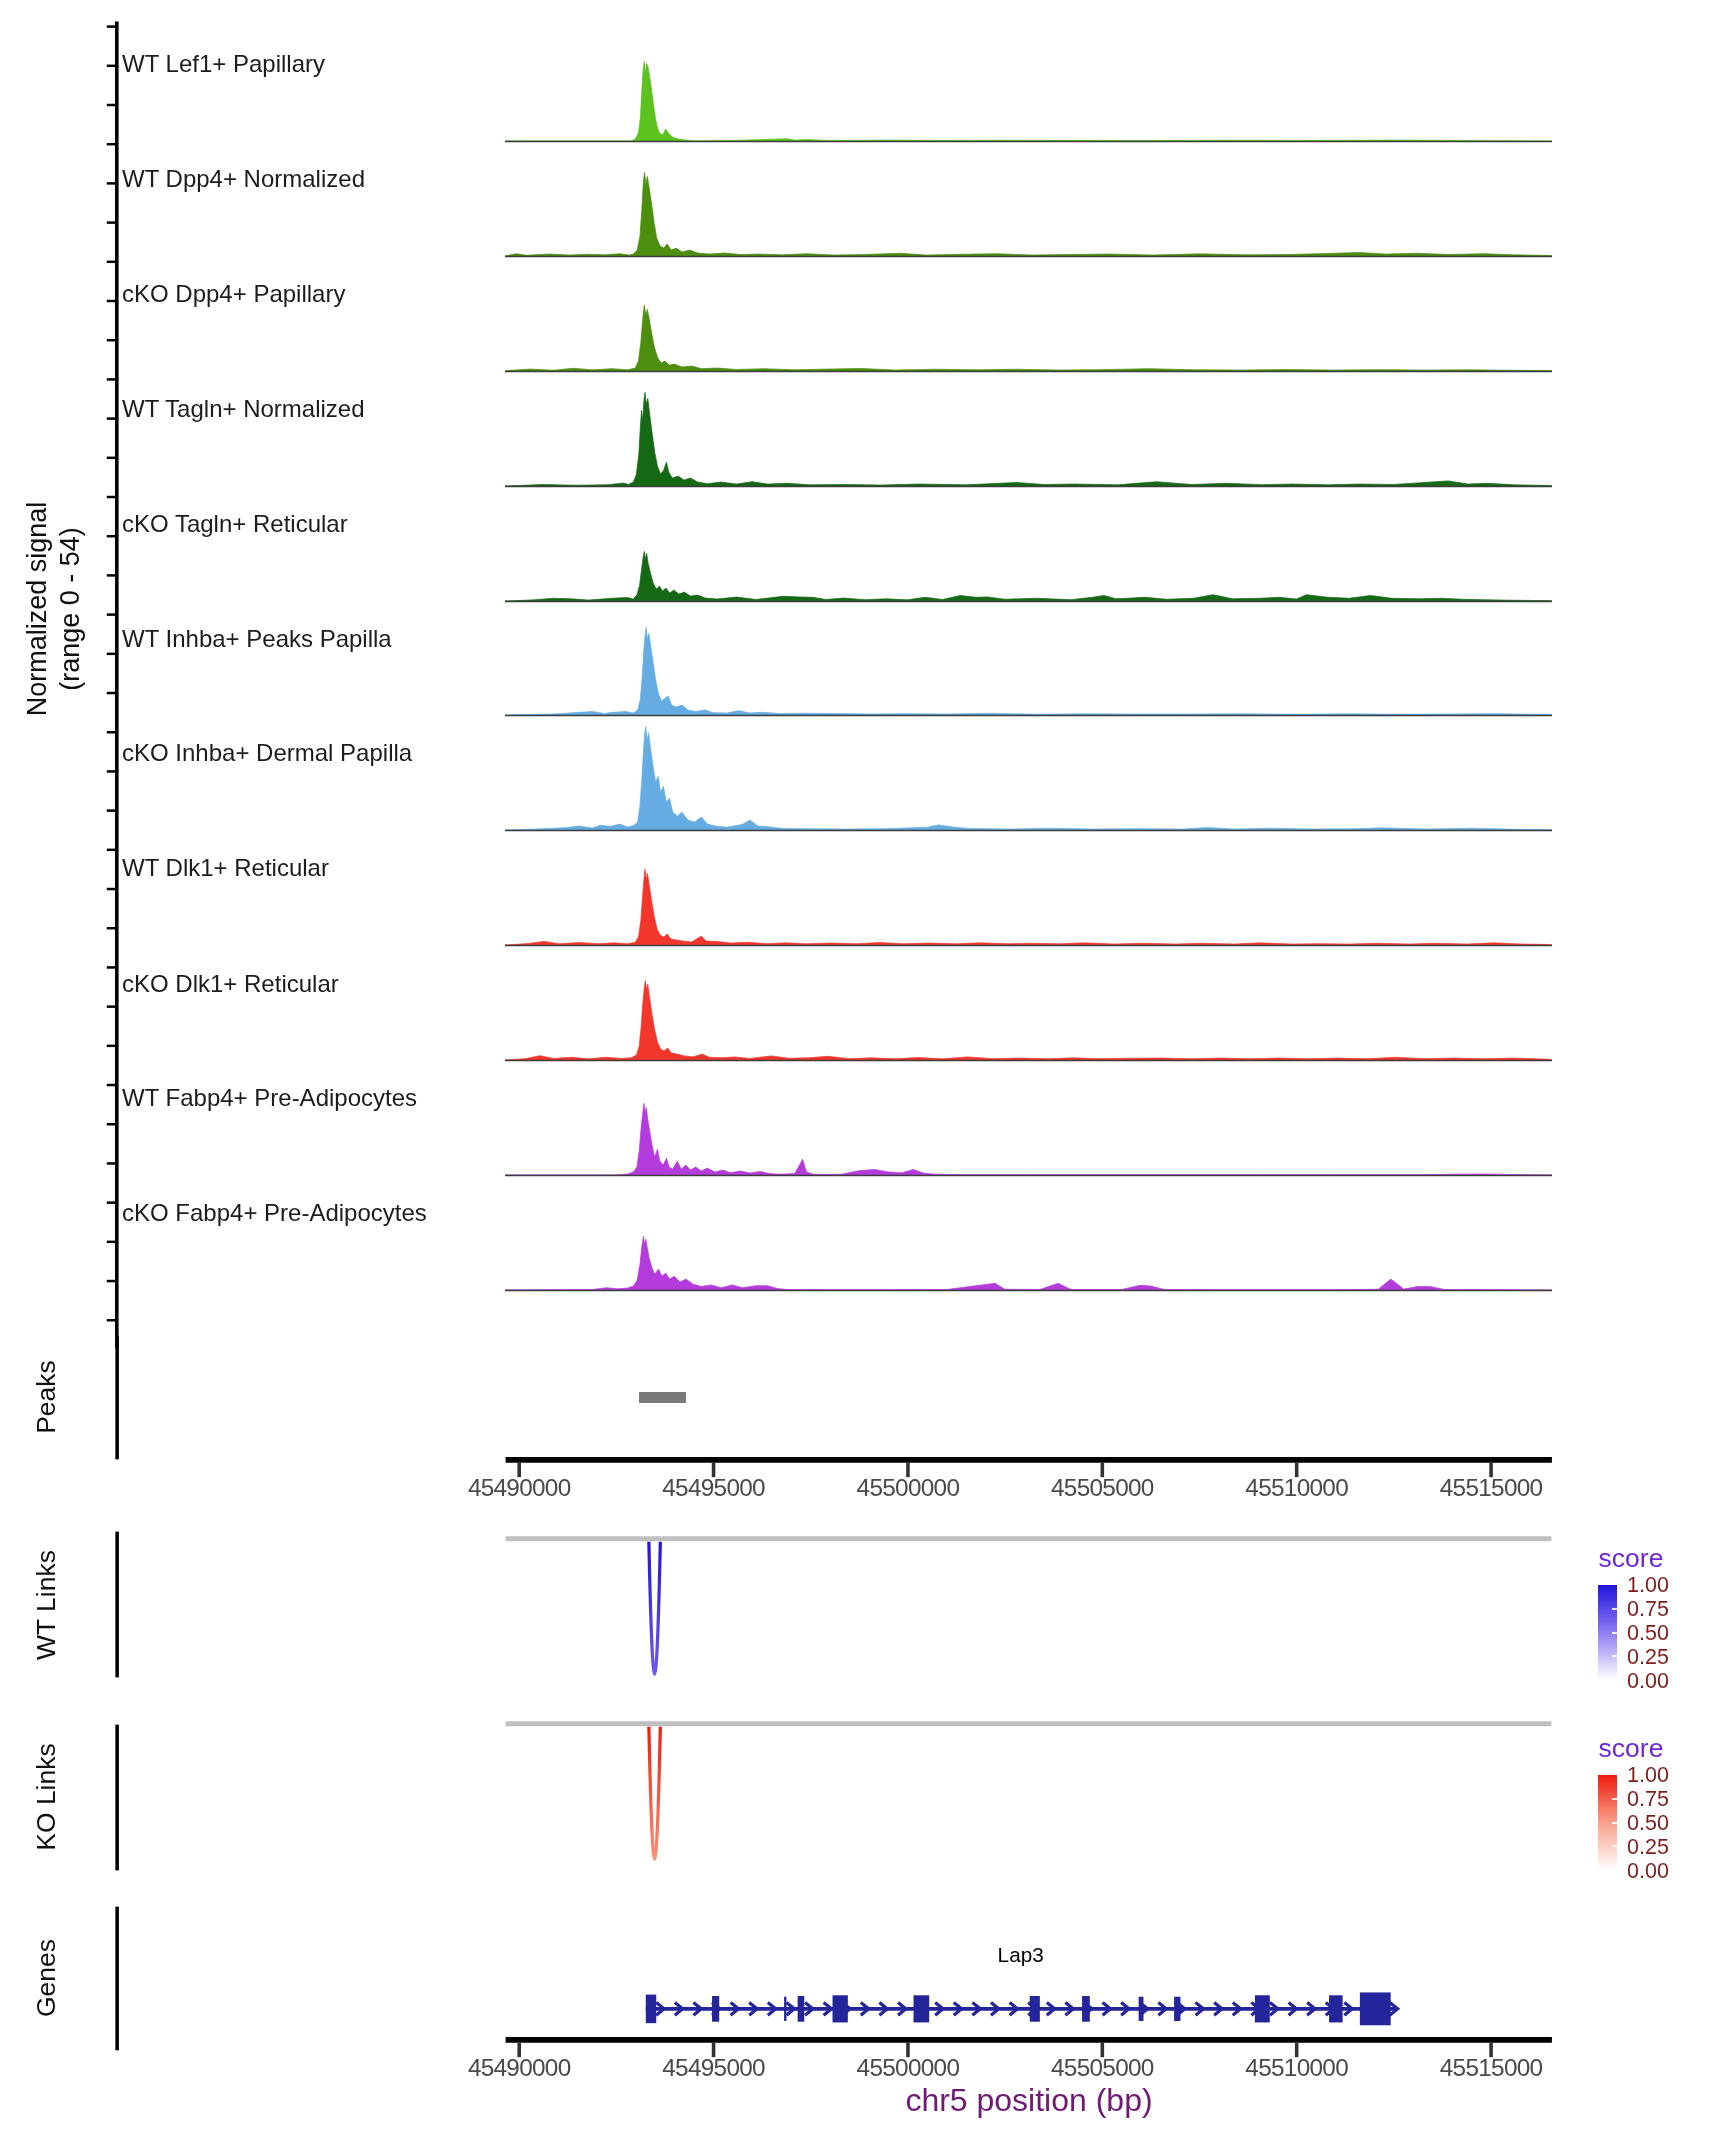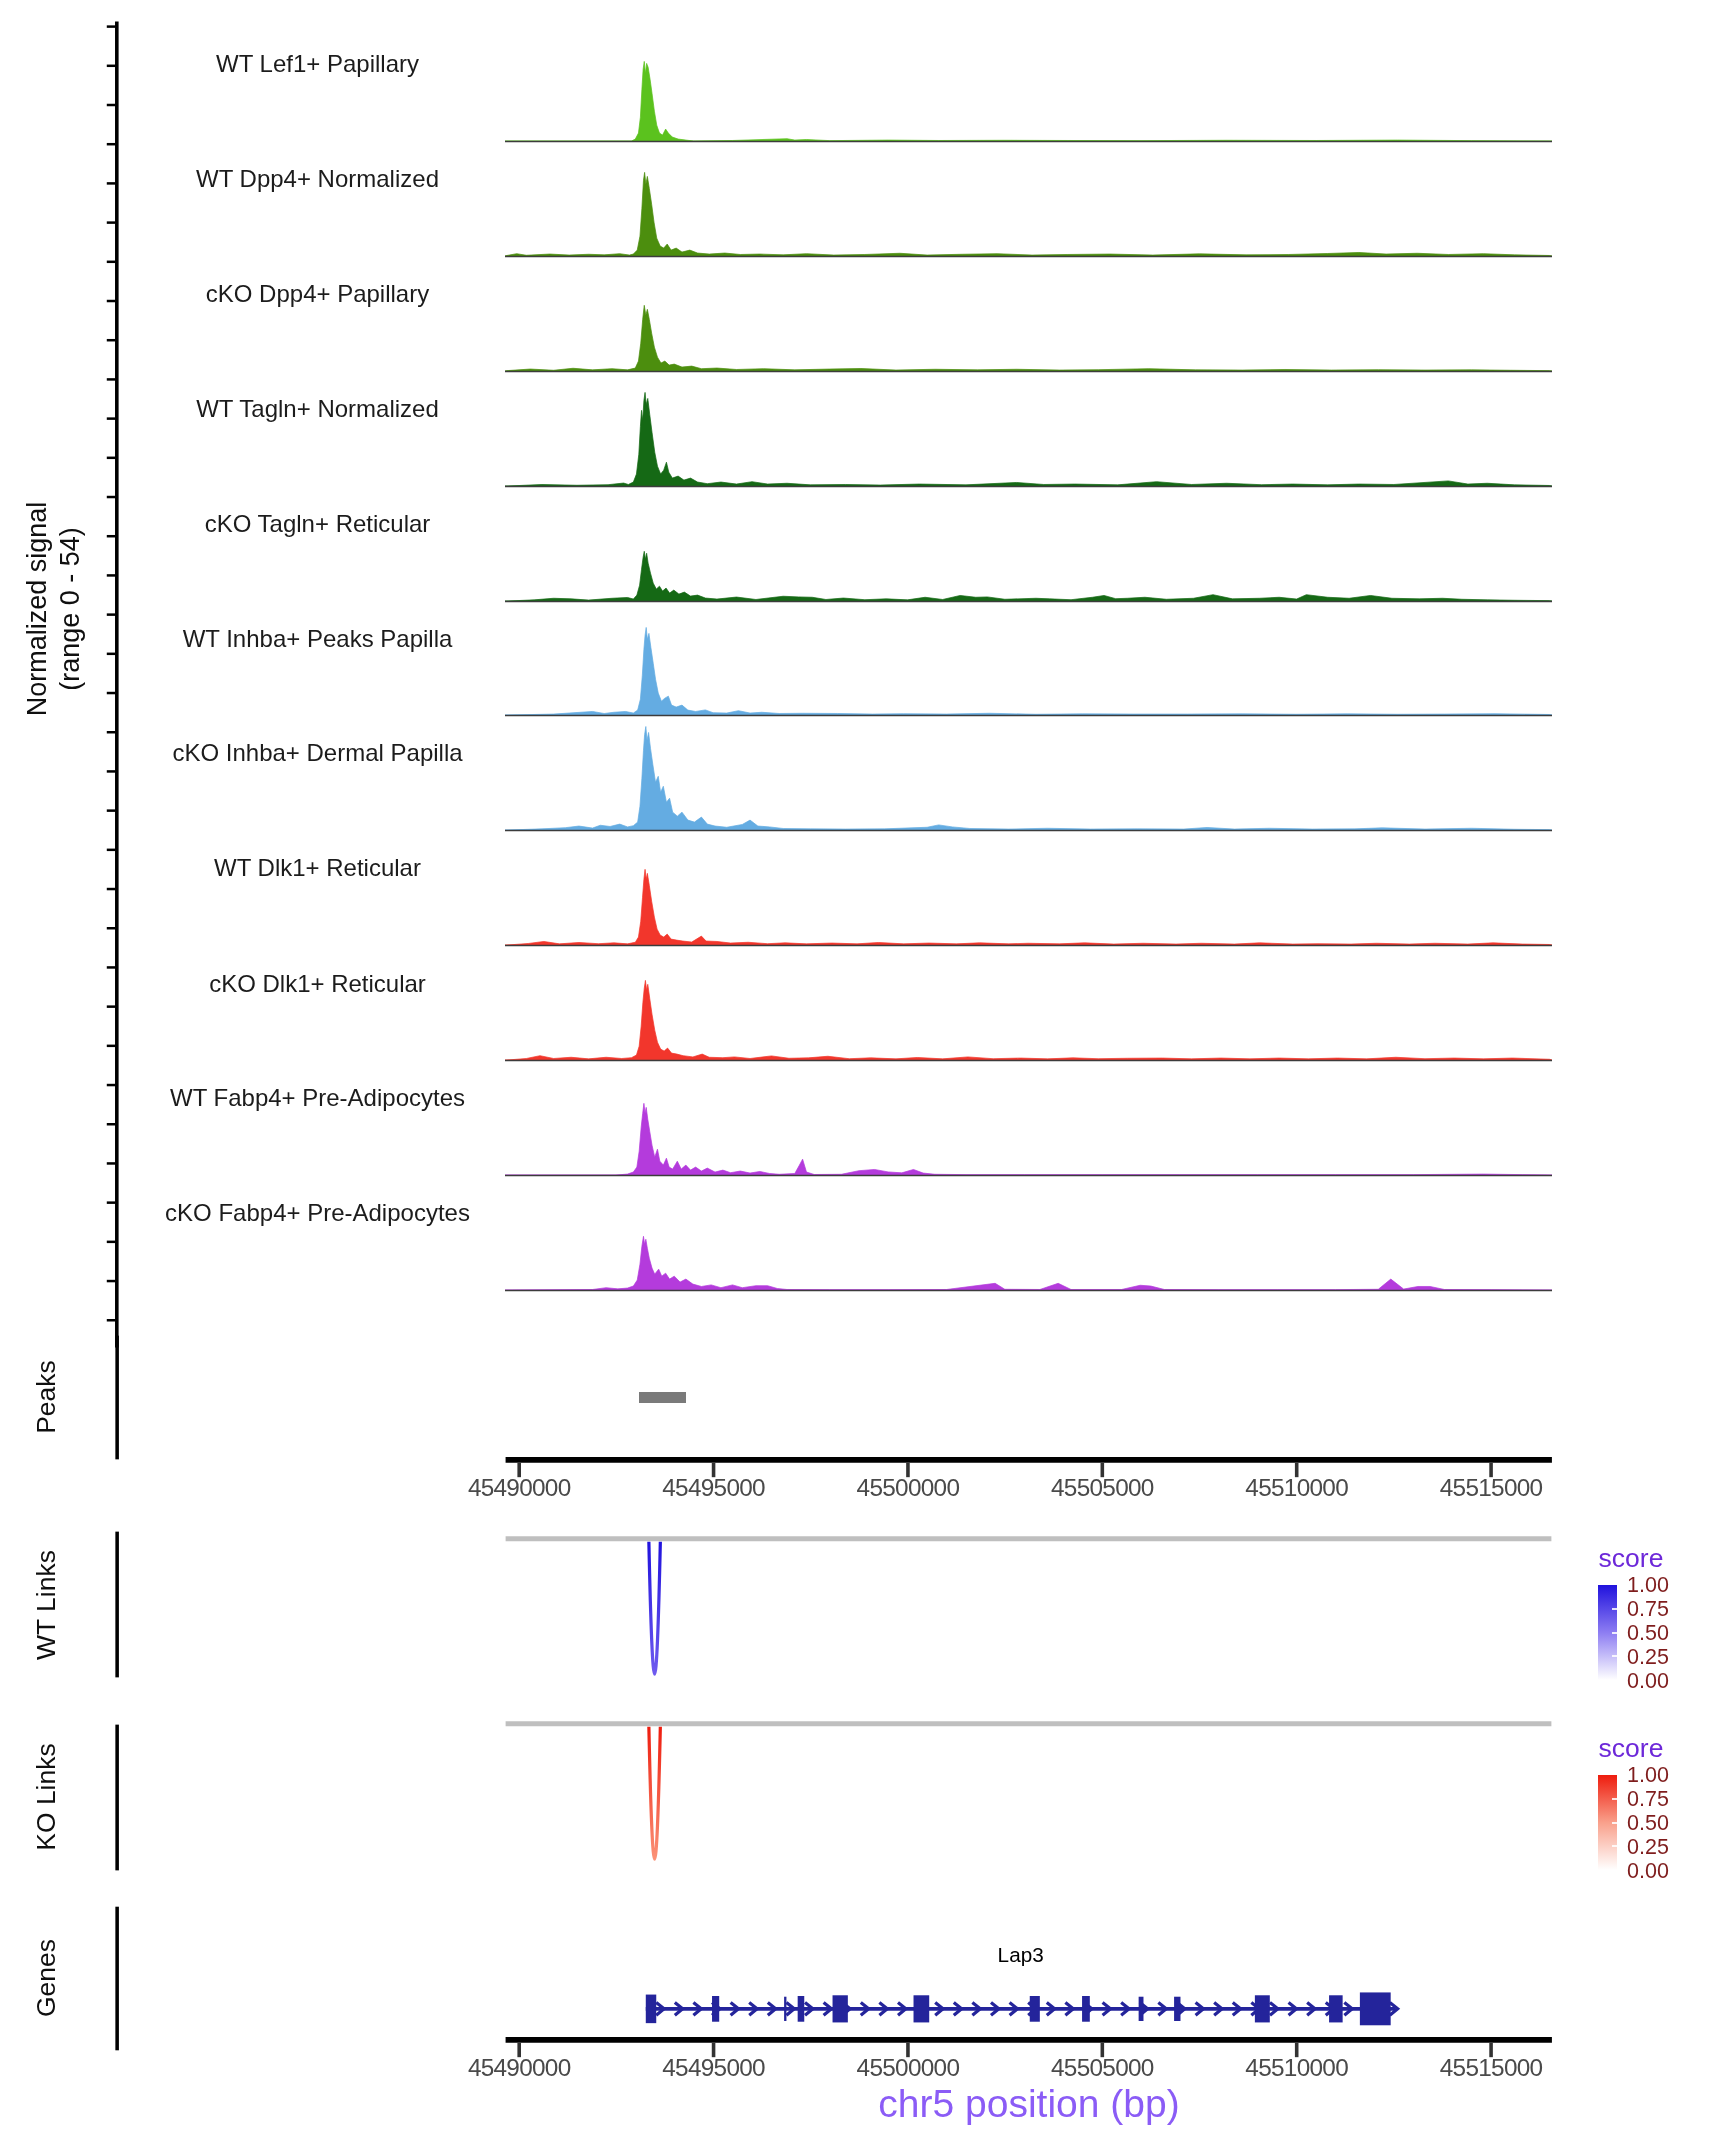--- a/index.html
+++ b/index.html
@@ -2,28 +2,28 @@
 <html style="font-size:11.5px"><head>
 <meta charset="utf-8">
 <style>
   html,body{margin:0;padding:0;background:#fff;}
   #stage{position:relative;width:1721px;height:2151px;background:#ffffff;
          font-family:"Liberation Sans", sans-serif;color:#111;overflow:hidden;}
   .rot{position:absolute;transform:rotate(-90deg);white-space:nowrap;text-align:center;}
   .ylab{font-size:27px;line-height:33px;color:#0f0f0f;}
   .seclab{font-size:26.5px;color:#0f0f0f;}
   .track-label{position:absolute;left:122px;width:391px;height:30px;line-height:30px;
-               text-align:center;font-size:24px;color:#1c1c1c;}
+               text-align:left;font-size:24px;color:#1c1c1c;}
   .legend{position:absolute;left:1570px;width:148px;}
   .legend-title{font-size:26.5px;color:#6d28d9;text-align:center;width:122px;}
   .legend-bar{position:absolute;left:28px;width:18.6px;height:95px;}
   .legend-bar .dash{position:absolute;right:0;width:5px;height:2.2px;background:rgba(255,255,255,.85);}
   .legend-labels{position:absolute;left:57px;top:-11.5px;}
   .legend-labels div{height:24px;line-height:24px;font-size:21.5px;color:#7f1d1d;}
-  .xlabel{position:absolute;font-size:39px;color:#8b5cf6;}
+  .xlabel{position:absolute;font-size:32px;color:#701a75;}
   .peak-rect{position:absolute;background:#7a7a7a;}
   svg{position:absolute;overflow:visible;}
 </style>
 </head>
 <body>
 <div id="stage">
 
 <div class="rot ylab" style="left:-197px;top:576px;width:502px;height:66px;">
   <div>Normalized signal</div>
   <div>(range 0 - 54)</div>

